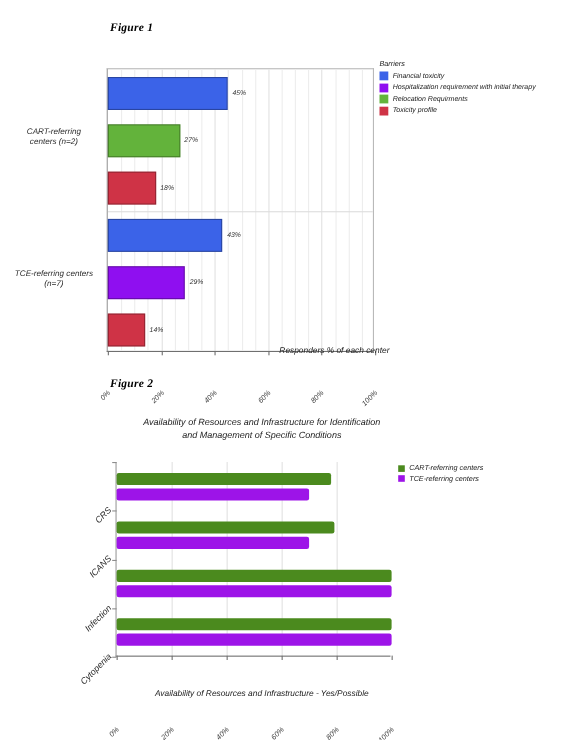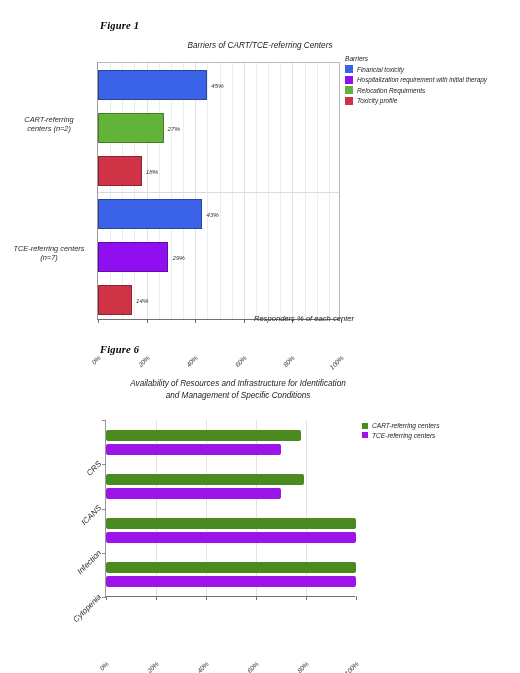--- a/index.html
+++ b/index.html
@@ -69,21 +69,20 @@
 </style>
 </head>
 <body>
 
 <div class="page">
 
   <div class="fig-label" style="left:100px;top:20px;">Figure 1</div>
 
   <div class="chart" id="fig1" style="left:0;top:32px;width:520px;height:300px;">
 
-    <div class="chart-title" style="top:8px;">Barriers of CART/TCE-referring Centers</div>
 
     <div class="plot framed" id="f1plot" style="left:97px;top:30px;width:243px;height:258px;">
       <div class="gridlines" id="f1grid">
           <div class="vgrid minor" style="left:12.15px;"></div>
           <div class="vgrid minor" style="left:24.3px;"></div>
           <div class="vgrid minor" style="left:36.449999999999996px;"></div>
           <div class="vgrid" style="left:48.6px;"></div>
           <div class="vgrid minor" style="left:60.75px;"></div>
           <div class="vgrid minor" style="left:72.89999999999999px;"></div>
           <div class="vgrid minor" style="left:85.05px;"></div>
@@ -158,21 +157,21 @@
             <span class="legend-text">Relocation Requirments</span>
           </div>
           <div class="legend-row">
             <span class="legend-swatch" style="background:#cf3346;"></span>
             <span class="legend-text">Toxicity profile</span>
           </div>
         </div>
     </div>
   </div>
 
-  <div class="fig-label" style="left:100px;top:344px;">Figure 6</div>
+  <div class="fig-label" style="left:100px;top:344px;">Figure 2</div>
 
   <div class="chart" id="fig2" style="left:0;top:360px;width:476px;height:300px;">
 
     <div class="chart-title" style="top:18px;">
       <span>Availability of Resources and Infrastructure for Identification</span><br>
       <span>and Management of Specific Conditions</span>
     </div>
 
     <div class="plot" id="f2plot" style="left:105px;top:60px;width:250px;height:177px;">
       <div class="gridlines" id="f2grid">
@@ -216,20 +215,21 @@
         <div class="xtick-label" style="left:259px;top:300px;width:46px;">80%</div>
         <div class="xtick-label" style="left:309px;top:300px;width:46px;">100%</div>
       </div>
     <div id="f2ycats">
         <div class="ycat-rot" style="left:8px;top:98.125px;width:92px;">CRS</div>
         <div class="ycat-rot" style="left:8px;top:142.375px;width:92px;">ICANS</div>
         <div class="ycat-rot" style="left:8px;top:186.625px;width:92px;">Infection</div>
         <div class="ycat-rot" style="left:8px;top:230.875px;width:92px;">Cytopenia</div>
       </div>
 
+    <div class="axis-title" style="top:266px;">Availability of Resources and Infrastructure - Yes/Possible</div>
 
     <div class="legend" style="left:362px;top:62px;width:150px;">
       <div id="f2legend">
           <div class="legend-row">
             <span class="legend-swatch sm" style="background:#4b8a1e;"></span>
             <span class="legend-text sm">CART-referring centers</span>
           </div>
           <div class="legend-row">
             <span class="legend-swatch sm" style="background:#9d14e8;"></span>
             <span class="legend-text sm">TCE-referring centers</span>

